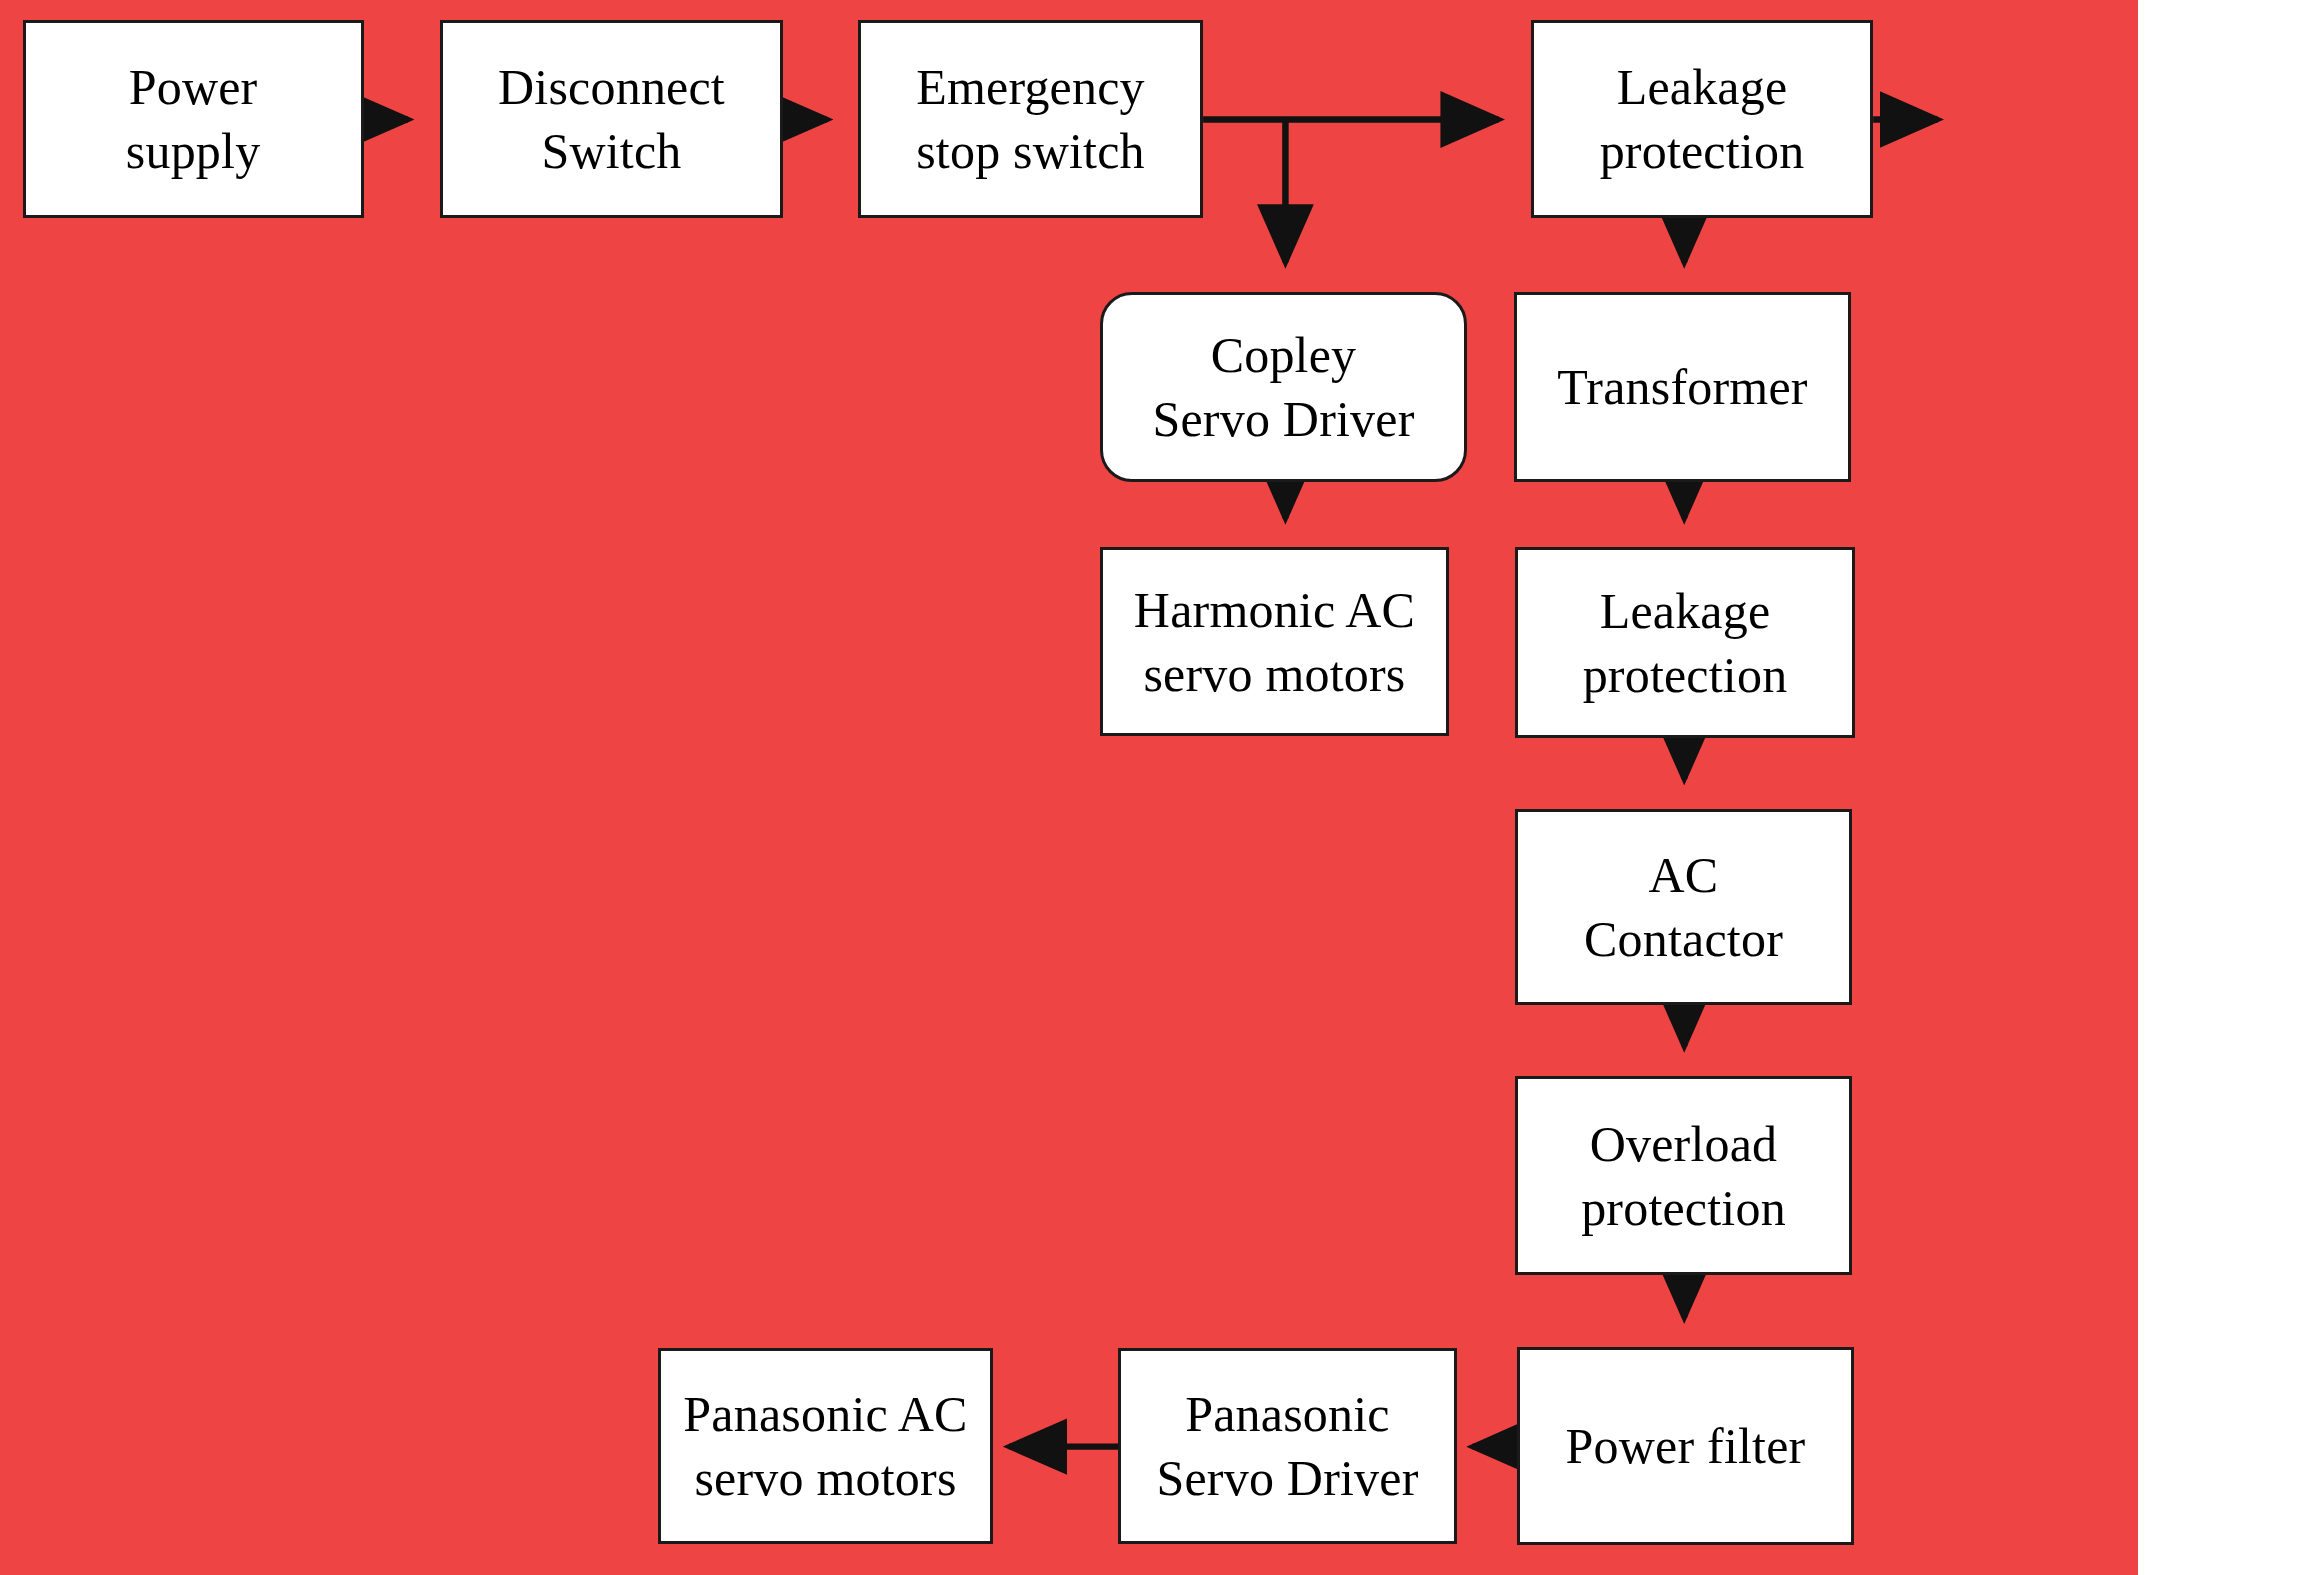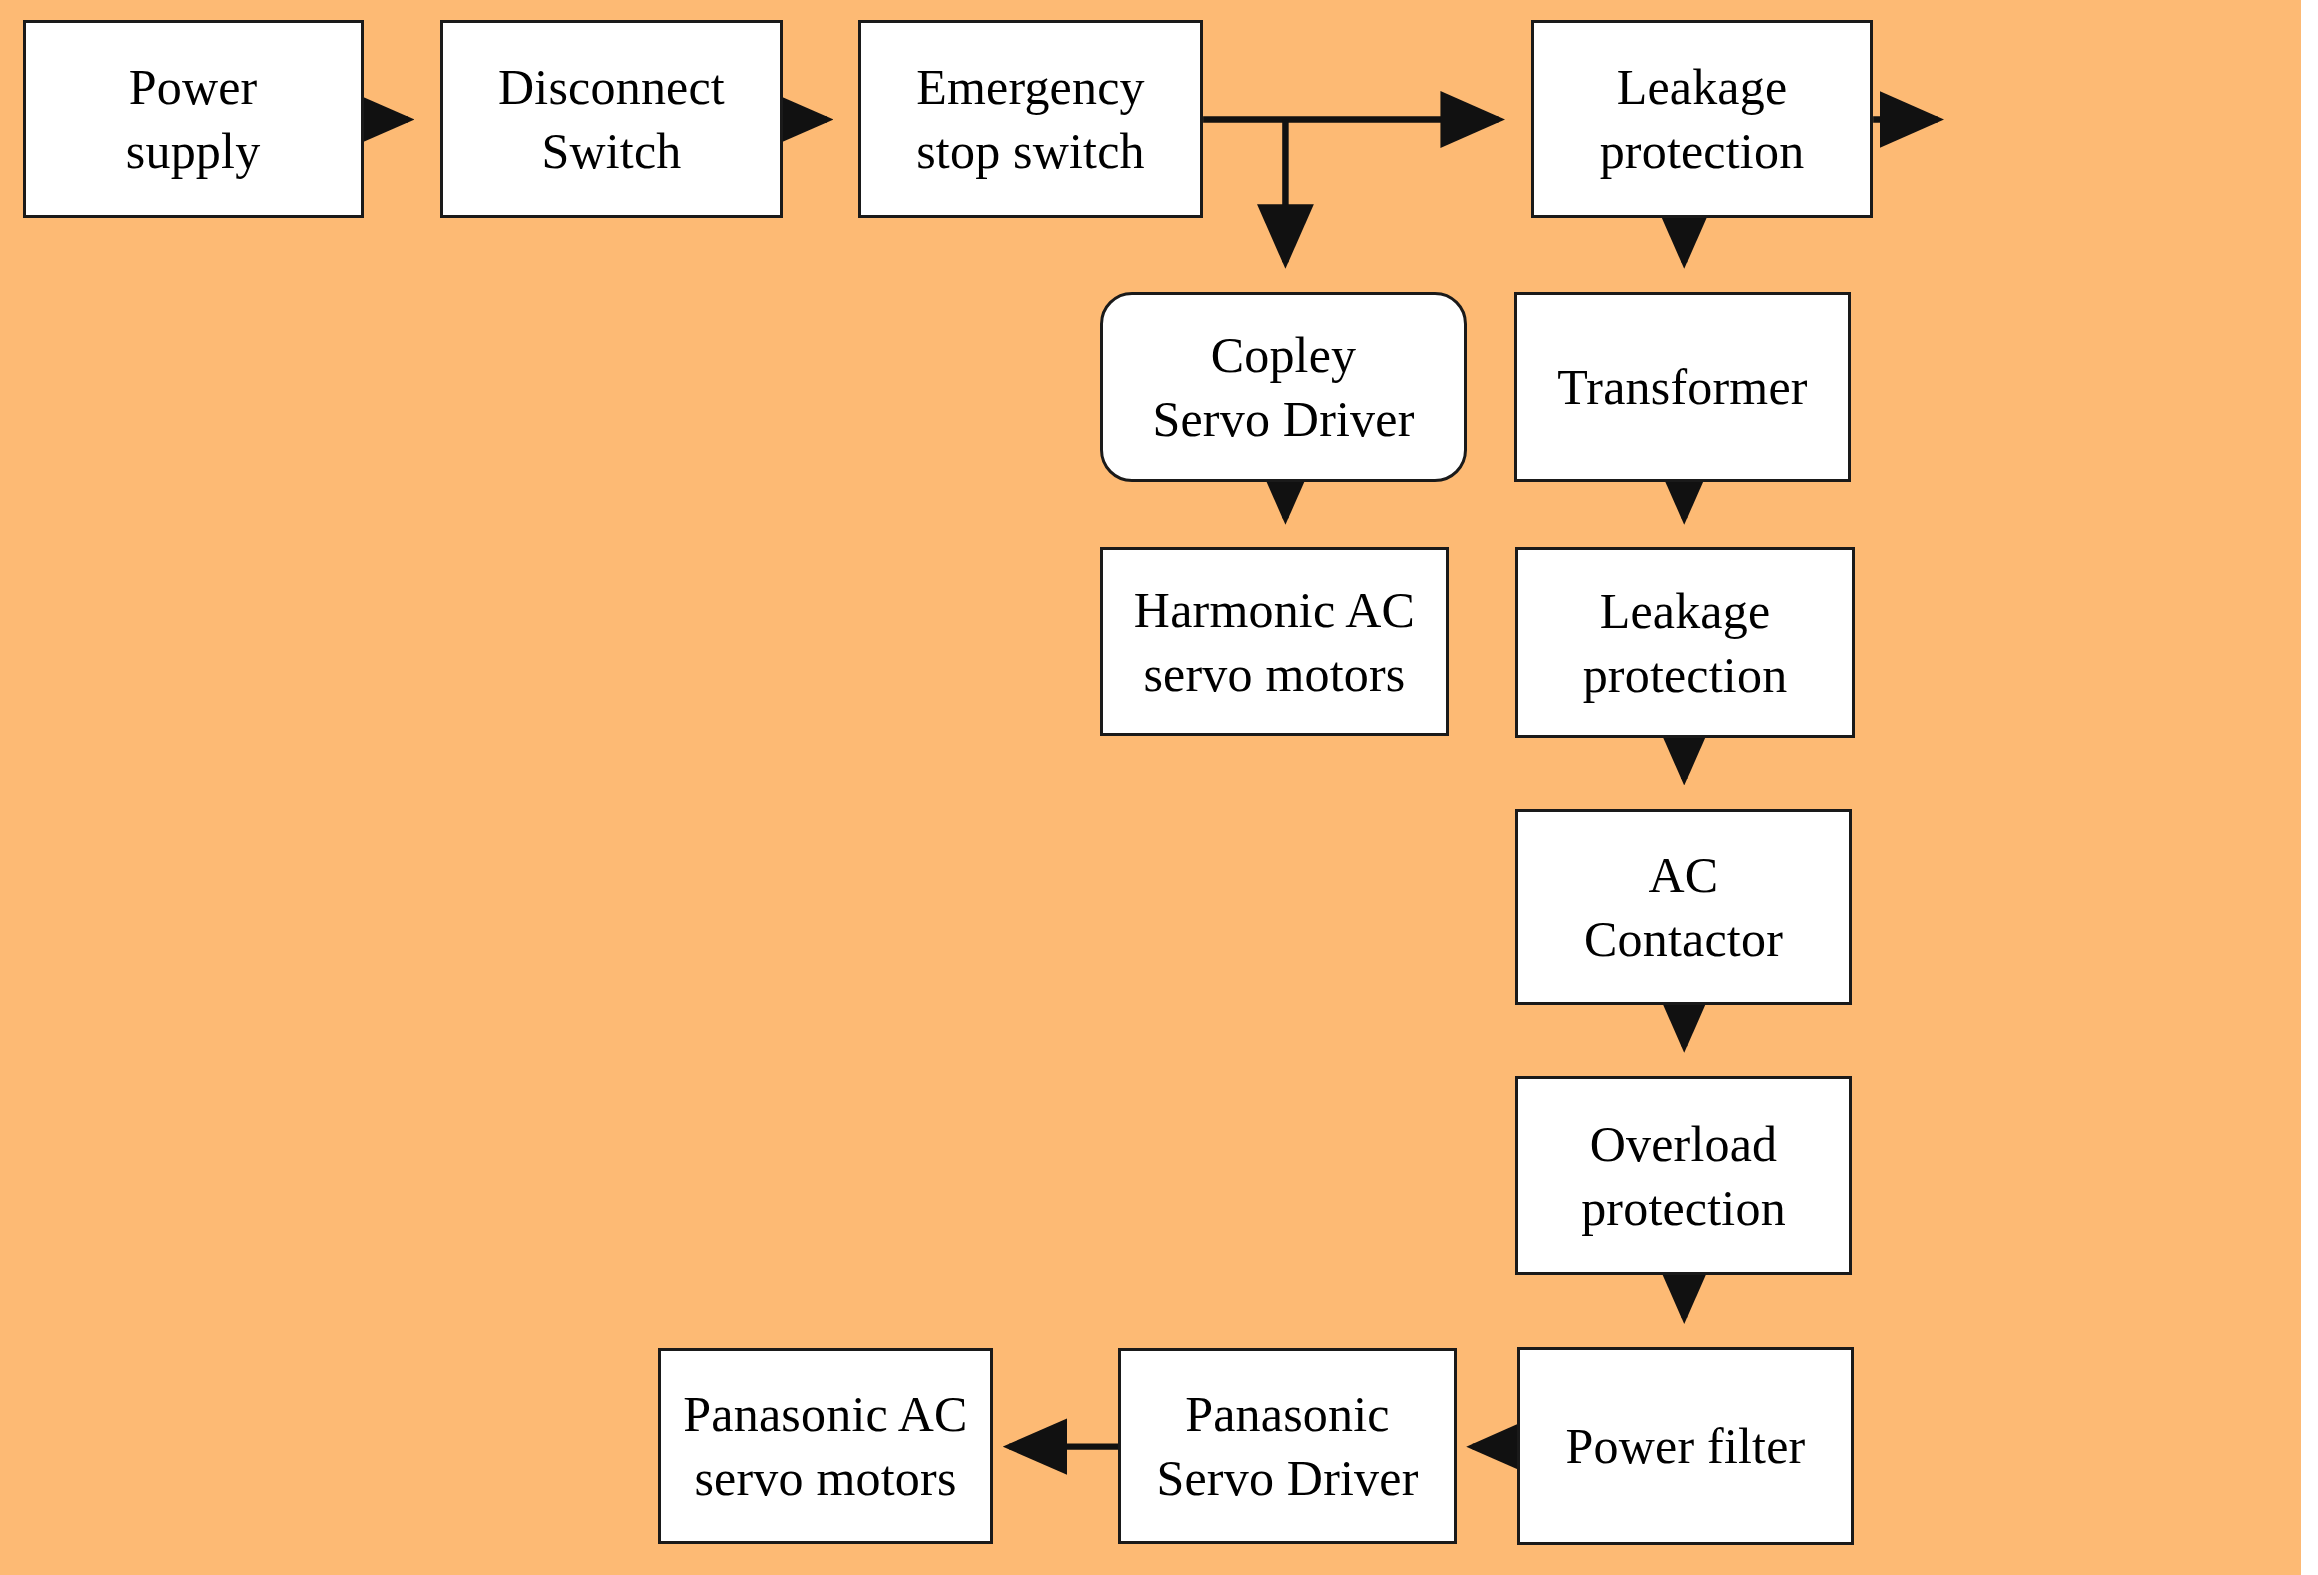--- a/index.html
+++ b/index.html
@@ -2,23 +2,23 @@
 <html style="font-size:13px"><head>
 <meta charset="utf-8">
 <style>
   html, body {
     margin: 0;
     padding: 0;
     background: #ffffff;
   }
   #canvas {
     position: relative;
-    width: 2301px;
+    width: 2138px;
     height: 1575px;
-    background: #fdba74;
+    background: #ef4444;
     overflow: hidden;
     font-family: "Liberation Serif", "DejaVu Serif", serif;
   }
   .node {
     position: absolute;
     box-sizing: border-box;
     border: 3.2px solid #1a1a1a;
     background: #ffffff;
     display: flex;
     align-items: center;

